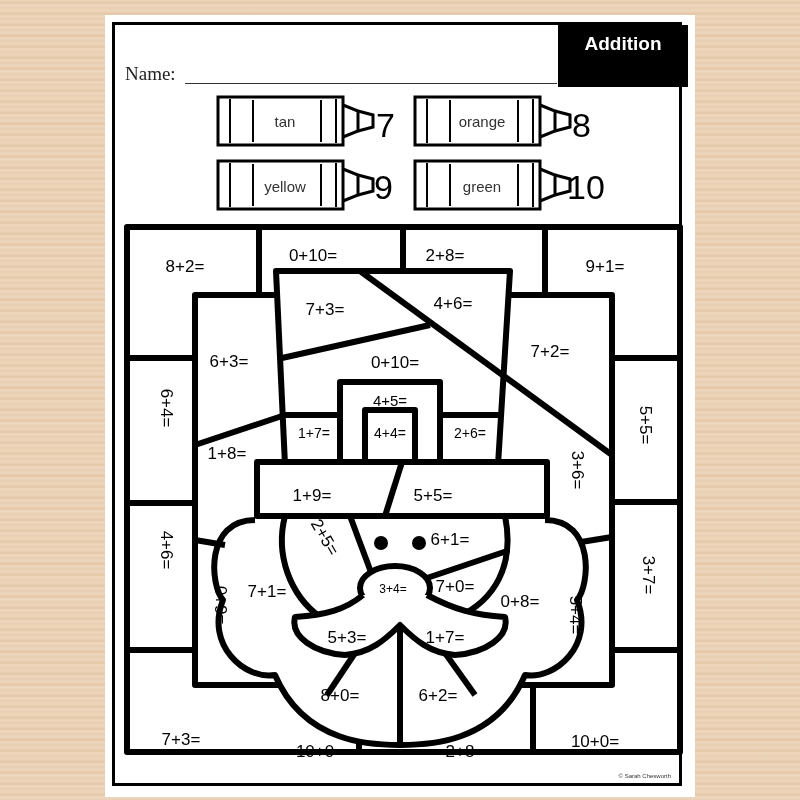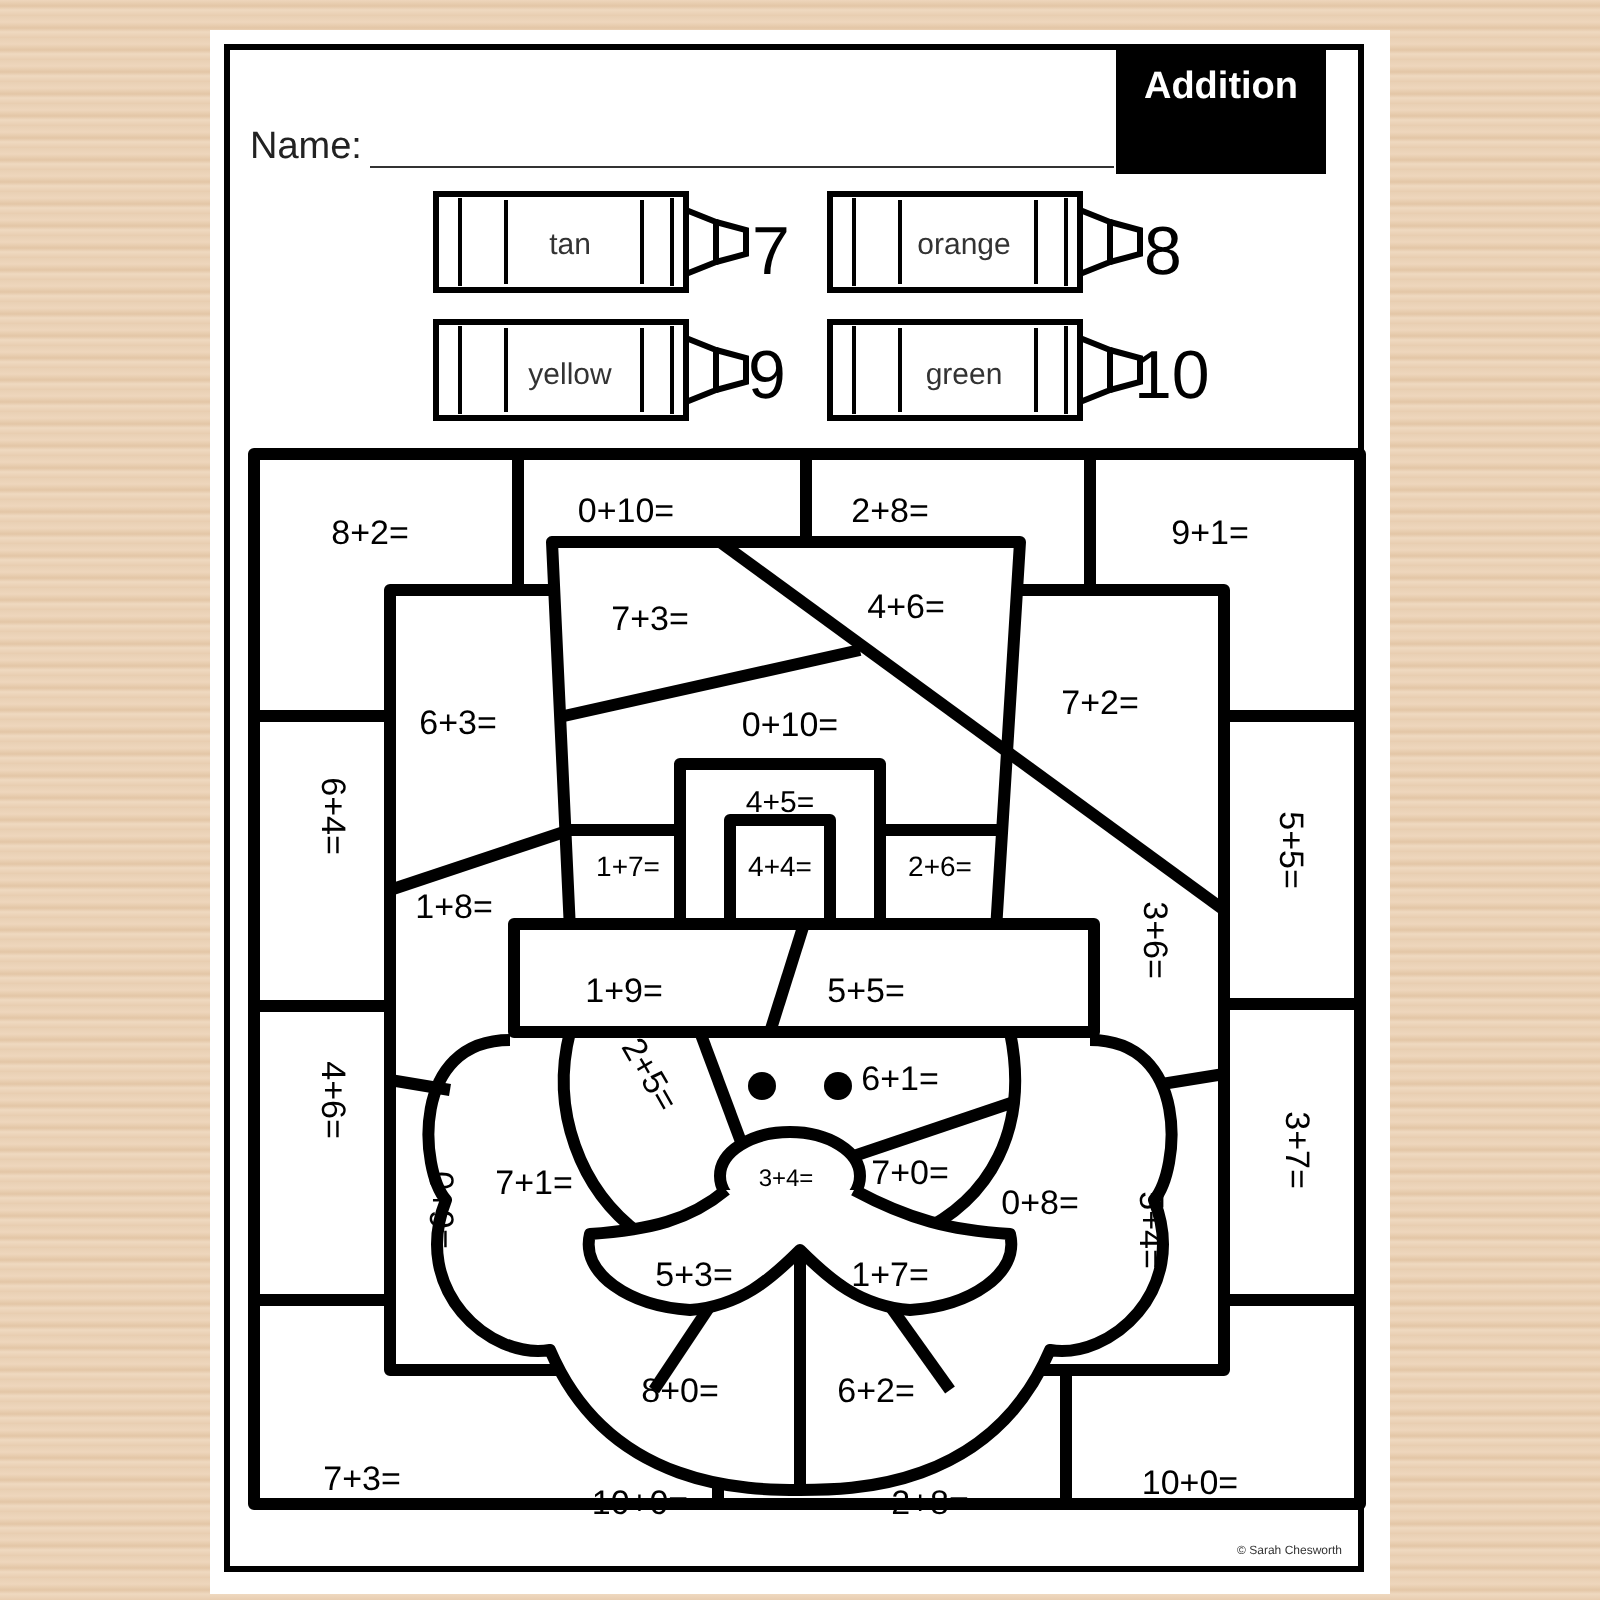--- a/index.html
+++ b/index.html
@@ -1,23 +1,23 @@
 <!DOCTYPE html>
 <html><head>
 <meta charset="utf-8">
 <style>
   html,body{margin:0;padding:0;}
   body{width:800px;height:800px;overflow:hidden;position:relative;
     background:repeating-linear-gradient(0deg,#e8cdb0 0px,#efd9c0 3px,#e3c6a6 5px,#eed6bc 8px,#e9d0b4 11px);
     font-family:"Liberation Sans",sans-serif;}
   .page{position:absolute;left:105px;top:15px;width:590px;height:782px;background:#fff;}
   .frame{position:absolute;left:7px;top:7px;width:570px;height:764px;border:3px solid #000;box-sizing:border-box;}
-  .name-label{position:absolute;left:10px;top:38px;font-size:19px;color:#222;font-weight:300;}
+  .name-label{position:absolute;left:10px;top:38px;font-size:19px;color:#222;font-weight:300;font-family:Liberation Serif, serif;}
   .name-line{position:absolute;left:70px;top:58px;width:372px;border-bottom:1.5px solid #333;}
-  .title-box{position:absolute;left:443px;top:0;width:105px;height:62px;background:#000;color:#fff;
+  .title-box{position:absolute;left:443px;top:0;width:130px;height:62px;background:#000;color:#fff;
     text-align:center;font-weight:bold;font-size:19px;line-height:22px;padding-top:8px;box-sizing:border-box;}
   svg{position:absolute;left:0;top:0;}
   .copyright{position:absolute;right:8px;bottom:4px;font-size:6px;color:#333;}
 </style>
 </head>
 <body>
 
 <div class="page">
   <div class="frame">
     <span class="name-label">Name:</span>

